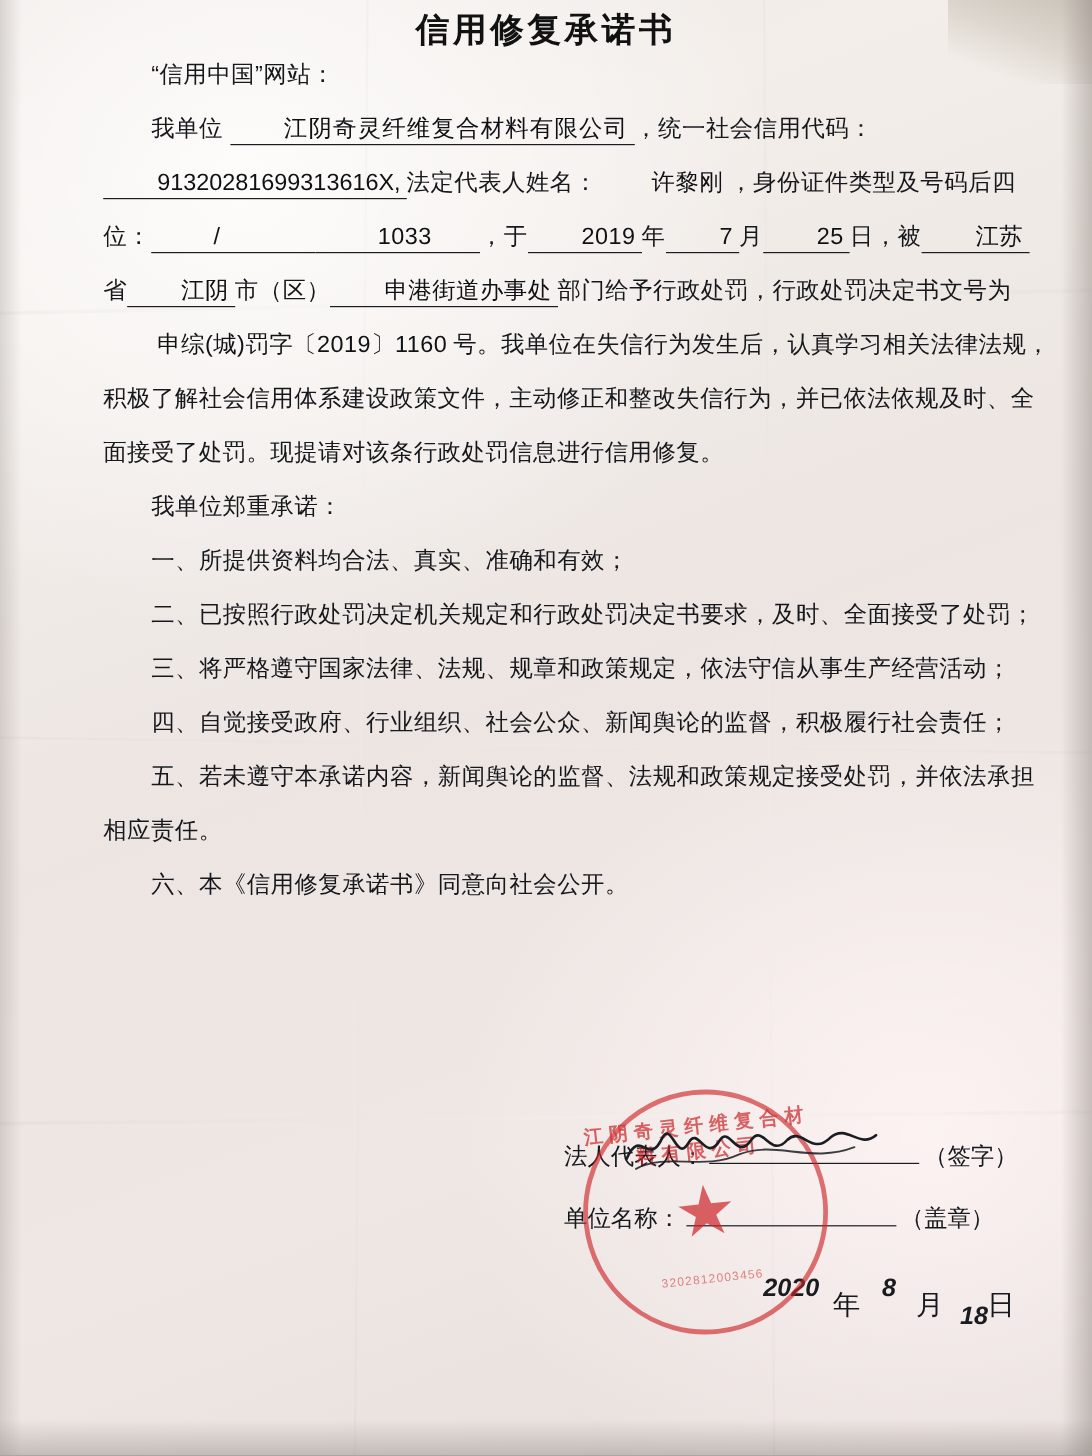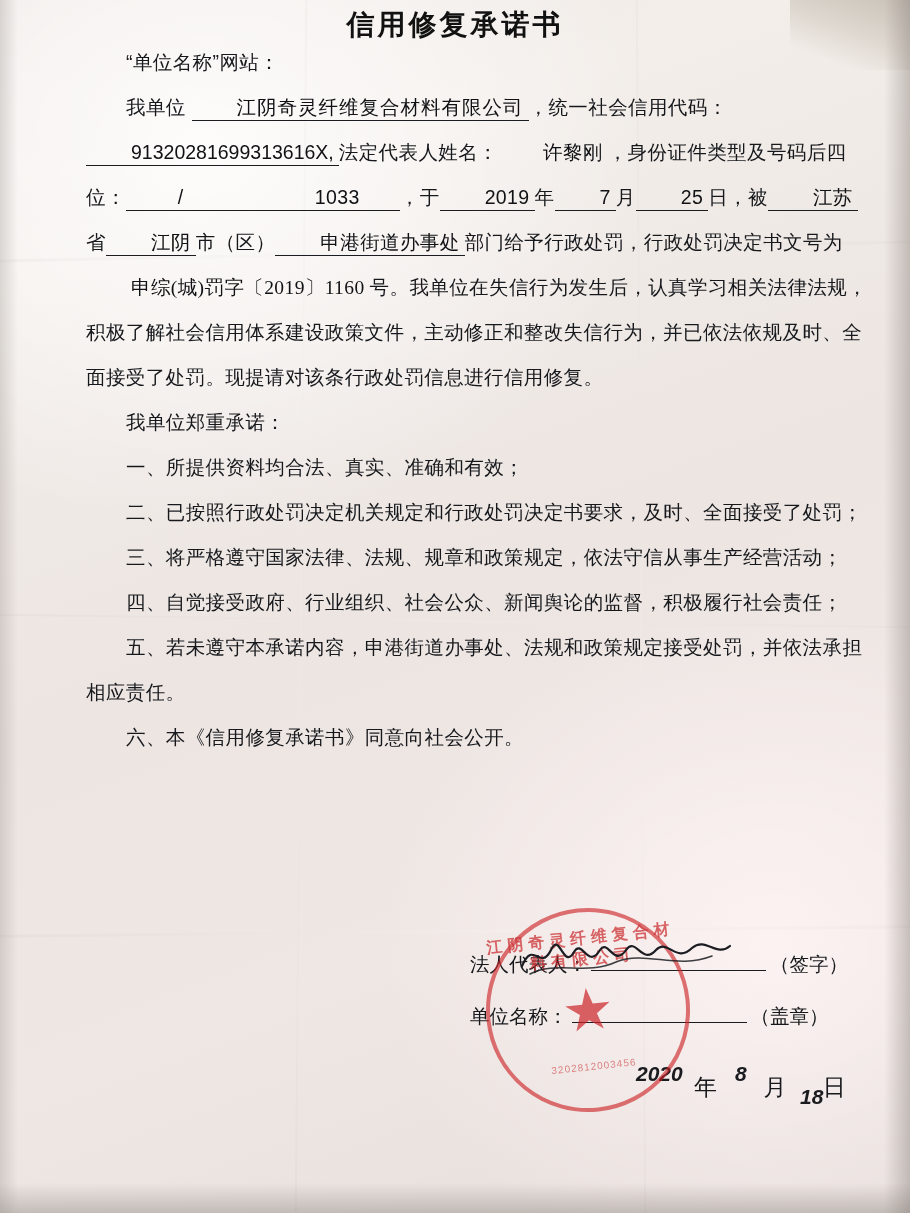--- a/index.html
+++ b/index.html
@@ -106,21 +106,21 @@
   .fill.w-company { min-width: 280px; letter-spacing: 1px; }
   .fill.w-code { min-width: 190px; letter-spacing: 0; text-align: right; }
   .fill.w-name { min-width: 76px; }
   .fill.w-id { min-width: 120px; text-align: left; padding-left: 12px;}
   .fill.w-year { min-width: 66px; }
   .fill.w-month { min-width: 40px; }
   .fill.w-day { min-width: 40px; }
   .fill.w-prov { min-width: 76px; text-align: center; }
   .fill.w-city { min-width: 62px; }
   .fill.w-dept { min-width: 160px; }
-  .fill.w-docno { min-width: 0; border-bottom: none; font-family: Liberation Serif, serif; }
+  .fill.w-docno { min-width: 0; border-bottom: none; }
   .nb { border-bottom: none; }
 
   .sig-block {
     position: absolute;
     left: 470px;
     top: 938px;
     width: 420px;
     font-size: 19.5px;
     line-height: 52px;
     color: #16181c;
@@ -227,34 +227,34 @@
   <div class="edge-shadow-right"></div>
   <div class="edge-shadow-bottom"></div>
   <div class="edge-shadow-left"></div>
 
   <div class="doc">
 
     <div class="title">信用修复承诺书</div>
 
     <div class="body-text">
 
-      <p class="p indent">“单位名称”网站：</p>
+      <p class="p indent">“信用中国”网站：</p>
 
       <p class="p indent">
         <span>我单位</span>
         <span class="fill w-company">江阴奇灵纤维复合材料有限公司</span><span>，统一社会信用代码：</span><span class="fill w-code">91320281699313616X,</span><span>法定代表人姓名：</span><span class="fill w-name nb">许黎刚</span><span>，身份证件类型及号码后四位：</span><span class="fill w-id">/</span><span class="fill w-id">1033</span><span>，于</span><span class="fill w-year">2019</span><span>年</span><span class="fill w-month">7</span><span>月</span><span class="fill w-day">25</span><span>日，被</span><span class="fill w-prov">江苏</span><span>省</span><span class="fill w-city">江阴</span><span>市</span><span>（区）</span><span class="fill w-dept">申港街道办事处</span><span>部门给予行政处罚，行政处罚决定书文号为</span><span class="fill w-docno">申综(城)罚字〔2019〕1160</span><span>号。</span><span>我单位在失信行为发生后，认真学习相关法律法规，积极了解社会信用体系建设政策文件，主动修正和整改失信行为，并已依法依规及时、全面接受了处罚。现提请对该条行政处罚信息进行信用修复。</span>
       </p>
 
       <p class="p indent">我单位郑重承诺：</p>
 
       <p class="p indent">一、所提供资料均合法、真实、准确和有效；</p>
       <p class="p indent">二、已按照行政处罚决定机关规定和行政处罚决定书要求，及时、全面接受了处罚；</p>
       <p class="p indent">三、将严格遵守国家法律、法规、规章和政策规定，依法守信从事生产经营活动；</p>
       <p class="p indent">四、自觉接受政府、行业组织、社会公众、新闻舆论的监督，积极履行社会责任；</p>
-      <p class="p indent">五、若未遵守本承诺内容，申港街道办事处、法规和政策规定接受处罚，并依法承担相应责任。</p>
+      <p class="p indent">五、若未遵守本承诺内容，新闻舆论的监督、法规和政策规定接受处罚，并依法承担相应责任。</p>
       <p class="p indent">六、本《信用修复承诺书》同意向社会公开。</p>
     </div>
 
     <div class="sig-block">
       <div>
         <span>法人代表人：</span><span class="sig-line"></span><span>（签字）</span>
       </div>
       <div>
         <span>单位名称：</span><span class="sig-line"></span><span>（盖章）</span>
       </div>

